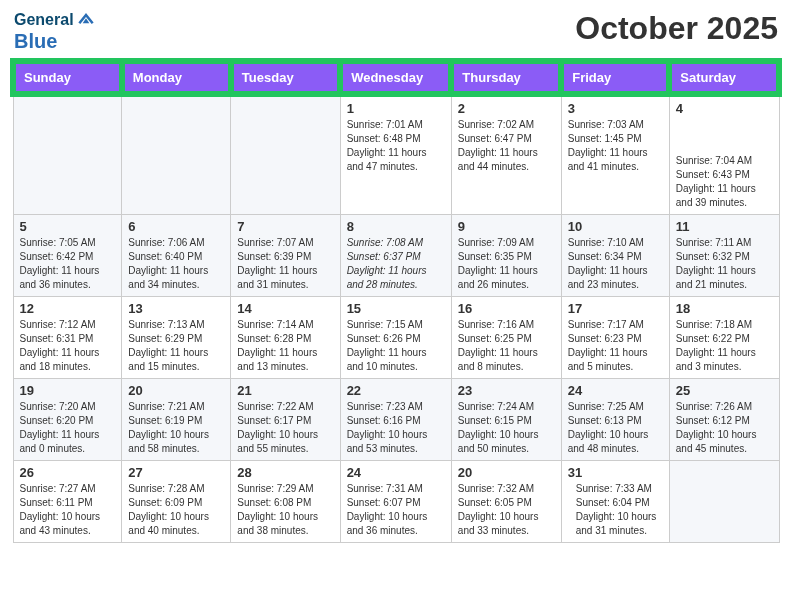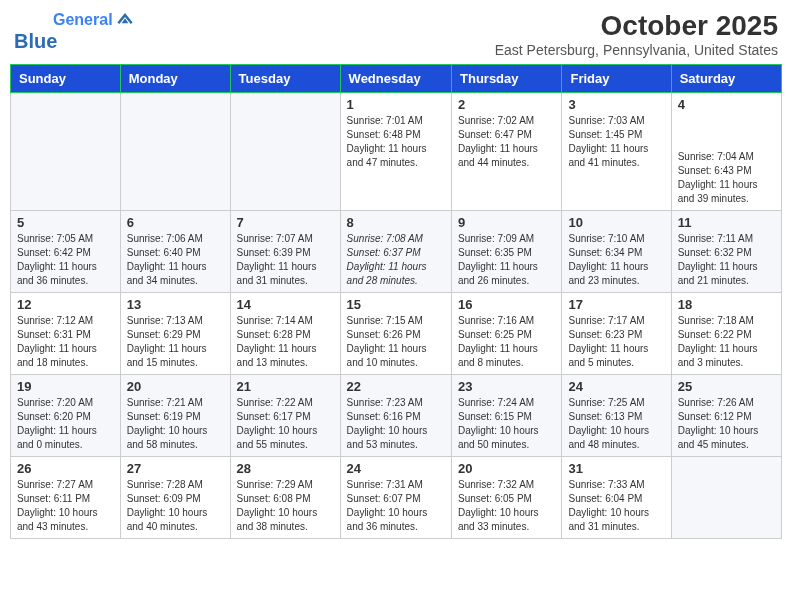--- a/index.html
+++ b/index.html
@@ -17,59 +17,58 @@
       margin-bottom: 6px;
       padding: 0 4px;
     }
     .logo {
       display: flex;
       align-items: center;
     }
     .logo-text-general {
       font-size: 16px;
       font-weight: bold;
-      color: #3b82f6;
+      color: #0c4a6e;
       line-height: 1.1;
-      margin-left: 39px;
     }
     .logo-text-blue {
       font-size: 20px;
       font-weight: bold;
       color: #2a6db5;
       line-height: 1.1;
     }
     .logo-icon {
       width: 20px;
       height: 20px;
       margin-left: 2px;
     }
     .title-block {
       text-align: right;
     }
     .month-title {
-      font-size: 28px;
+      font-size: 32px;
       font-weight: bold;
       color: #333;
     }
     .location-title {
       font-size: 14px;
       color: #555;
     }
     .calendar {
       width: 100%;
       border-collapse: collapse;
       border: 1px solid #ccc;
     }
     .calendar th {
-      background-color: #1d4ed8;
+      background-color: #8b5cf6;
       color: #fff;
       text-align: left;
       padding: 6px 8px;
       font-size: 13px;
-      border: 1px solid #22c55e;
+      border: 6px solid #22c55e;
     }
     .calendar td {
       border: 1px solid #ccc;
       vertical-align: top;
       padding: 4px 6px;
       width: 113px;
       min-height: 80px;
       background: #fff;
     }
     .calendar tr:nth-child(even) td {
@@ -100,21 +99,20 @@
           <path d="M8 16 L12 10 L16 16" fill="#2a6db5"></path>
         </svg>
       </div>
       <div>
         <span class="logo-text-blue">Blue</span>
       </div>
     </div>
   </div>
   <div class="title-block">
     <div class="month-title">October 2025</div>
-    <div class="location-title">East Petersburg, Pennsylvania, United States</div>
   </div>
 </div>
 
 <table class="calendar">
   <thead>
     <tr>
       <th>Sunday</th>
       <th>Monday</th>
       <th>Tuesday</th>
       <th>Wednesday</th>
@@ -311,20 +309,20 @@
 Daylight: 10 hours and 36 minutes.</div>
         </td>
         <td>
           <div class="day-number">20</div>
           <div class="day-info" style="white-space: pre-line;">Sunrise: 7:32 AM
 Sunset: 6:05 PM
 Daylight: 10 hours and 33 minutes.</div>
         </td>
         <td>
           <div class="day-number">31</div>
-          <div class="day-info" style="white-space: pre-line;">Sunrise: 7:33 AM
+          <div class="day-info" style="white-space: pre-line; margin-left: 8px;">Sunrise: 7:33 AM
 Sunset: 6:04 PM
 Daylight: 10 hours and 31 minutes.</div>
         </td>
         <td style="background: rgb(245, 247, 250);"></td>
       </tr>
     </tbody>
 </table>
 
 </body></html>

